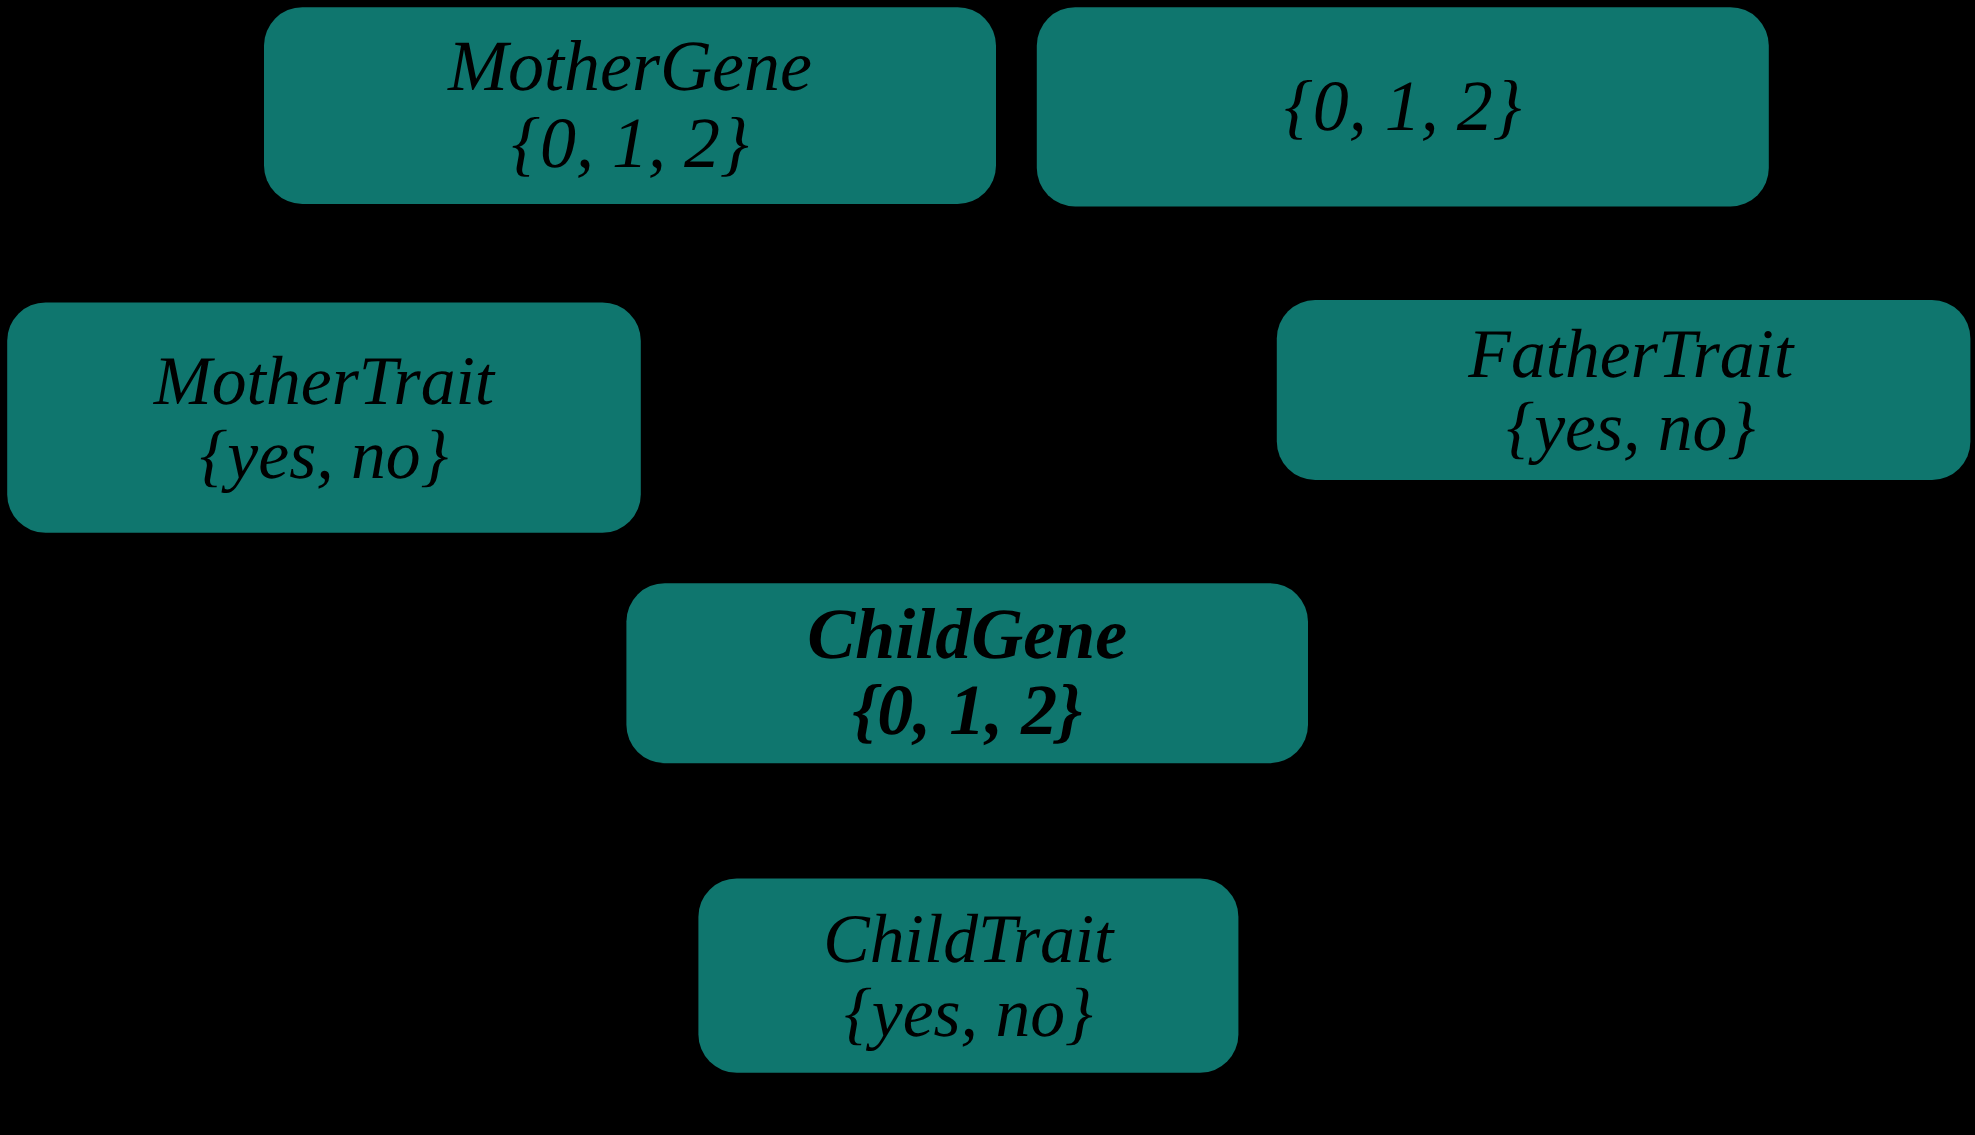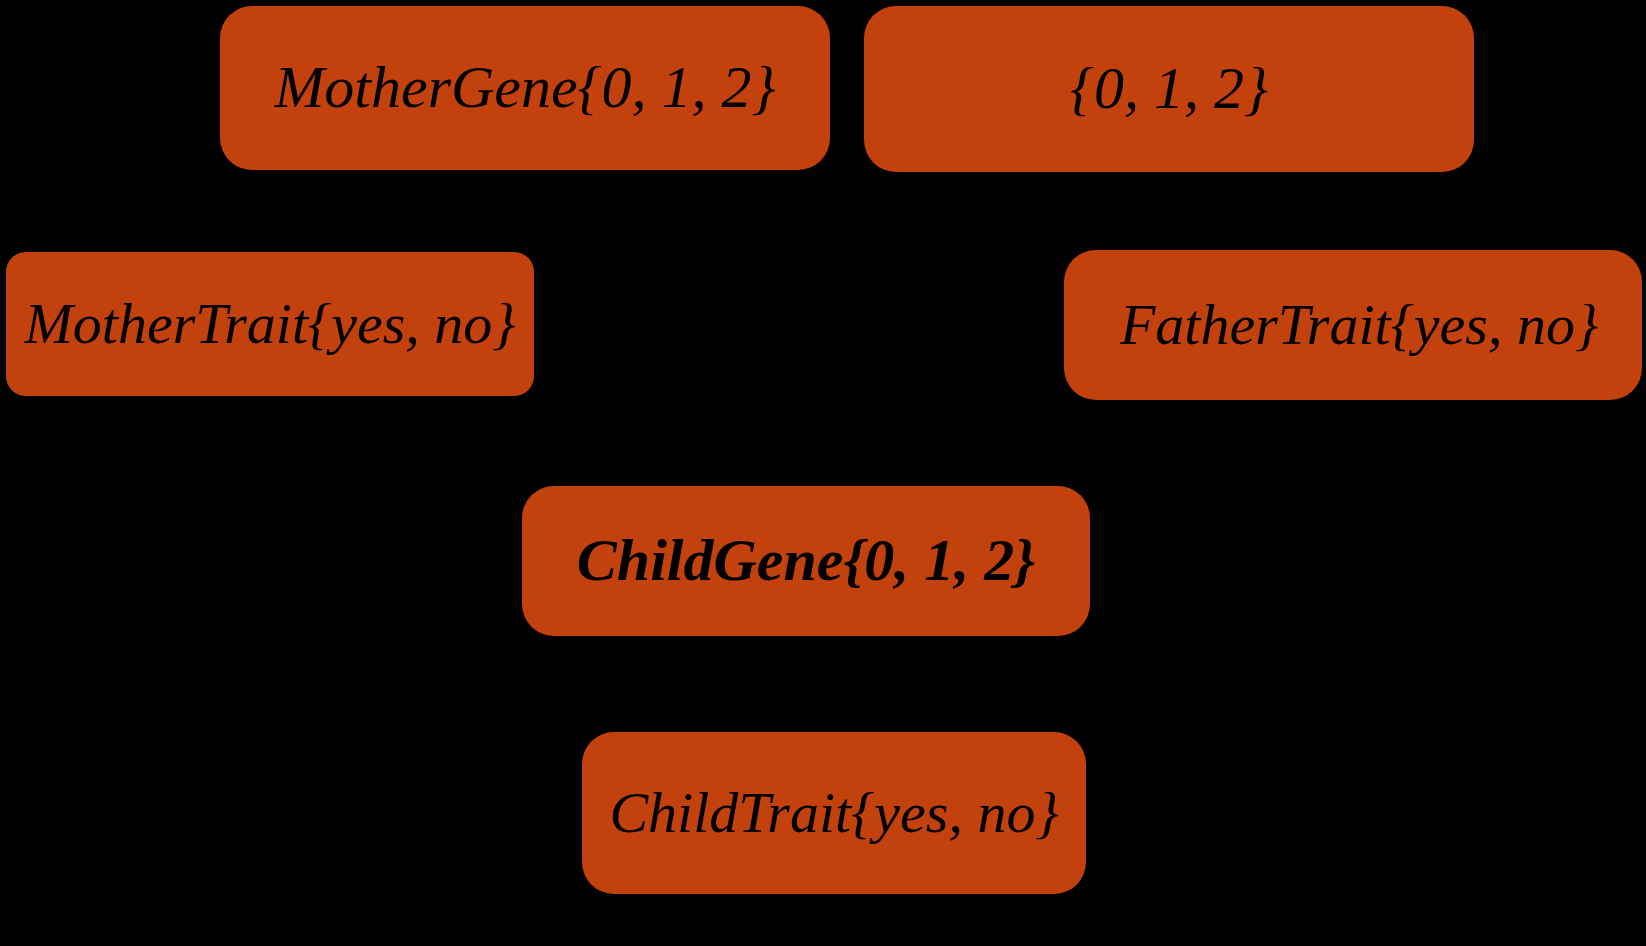--- a/index.html
+++ b/index.html
@@ -11,23 +11,24 @@
   #canvas {
     position: relative;
     width: 1646px;
     height: 946px;
     background: #000000;
     overflow: hidden;
     font-family: "Liberation Serif", "DejaVu Serif", serif;
   }
   .node {
     position: absolute;
-    background: #c2410c;
+    background: #0f766e;
     border-radius: 32px;
     display: flex;
+    flex-direction: column;
     align-items: center;
     justify-content: center;
     box-sizing: border-box;
     color: #000000;
     text-align: center;
     line-height: 1.06;
   }
   .node-name {
     font-style: italic;
     font-size: 60px;
@@ -37,24 +38,24 @@
   .node-domain {
     font-style: italic;
     font-size: 60px;
     letter-spacing: 0px;
     white-space: nowrap;
   }
 
   
   #node-mother-gene  { left: 220px;  top: 6px;   width: 610px; height: 164px; }
   #node-father-gene  { left: 864px;  top: 6px;   width: 610px; height: 166px; }
-  #node-mother-trait { left: 6px;    top: 252px; width: 528px; height: 144px; border-radius: 20px; }
+  #node-mother-trait { left: 6px;    top: 252px; width: 528px; height: 192px; }
   #node-father-trait { left: 1064px; top: 250px; width: 578px; height: 150px; padding-left: 12px; }
   #node-child-gene   { left: 522px;  top: 486px; width: 568px; height: 150px; font-weight: bold; }
-  #node-child-trait  { left: 582px;  top: 732px; width: 504px; height: 162px; }
+  #node-child-trait  { left: 582px;  top: 732px; width: 450px; height: 162px; }
 
   #node-mother-trait .node-name,
   #node-mother-trait .node-domain,
   #node-father-trait .node-name,
   #node-father-trait .node-domain,
   #node-child-trait .node-name,
   #node-child-trait .node-domain { font-size: 58px; }
 </style>
 </head>
 <body>

